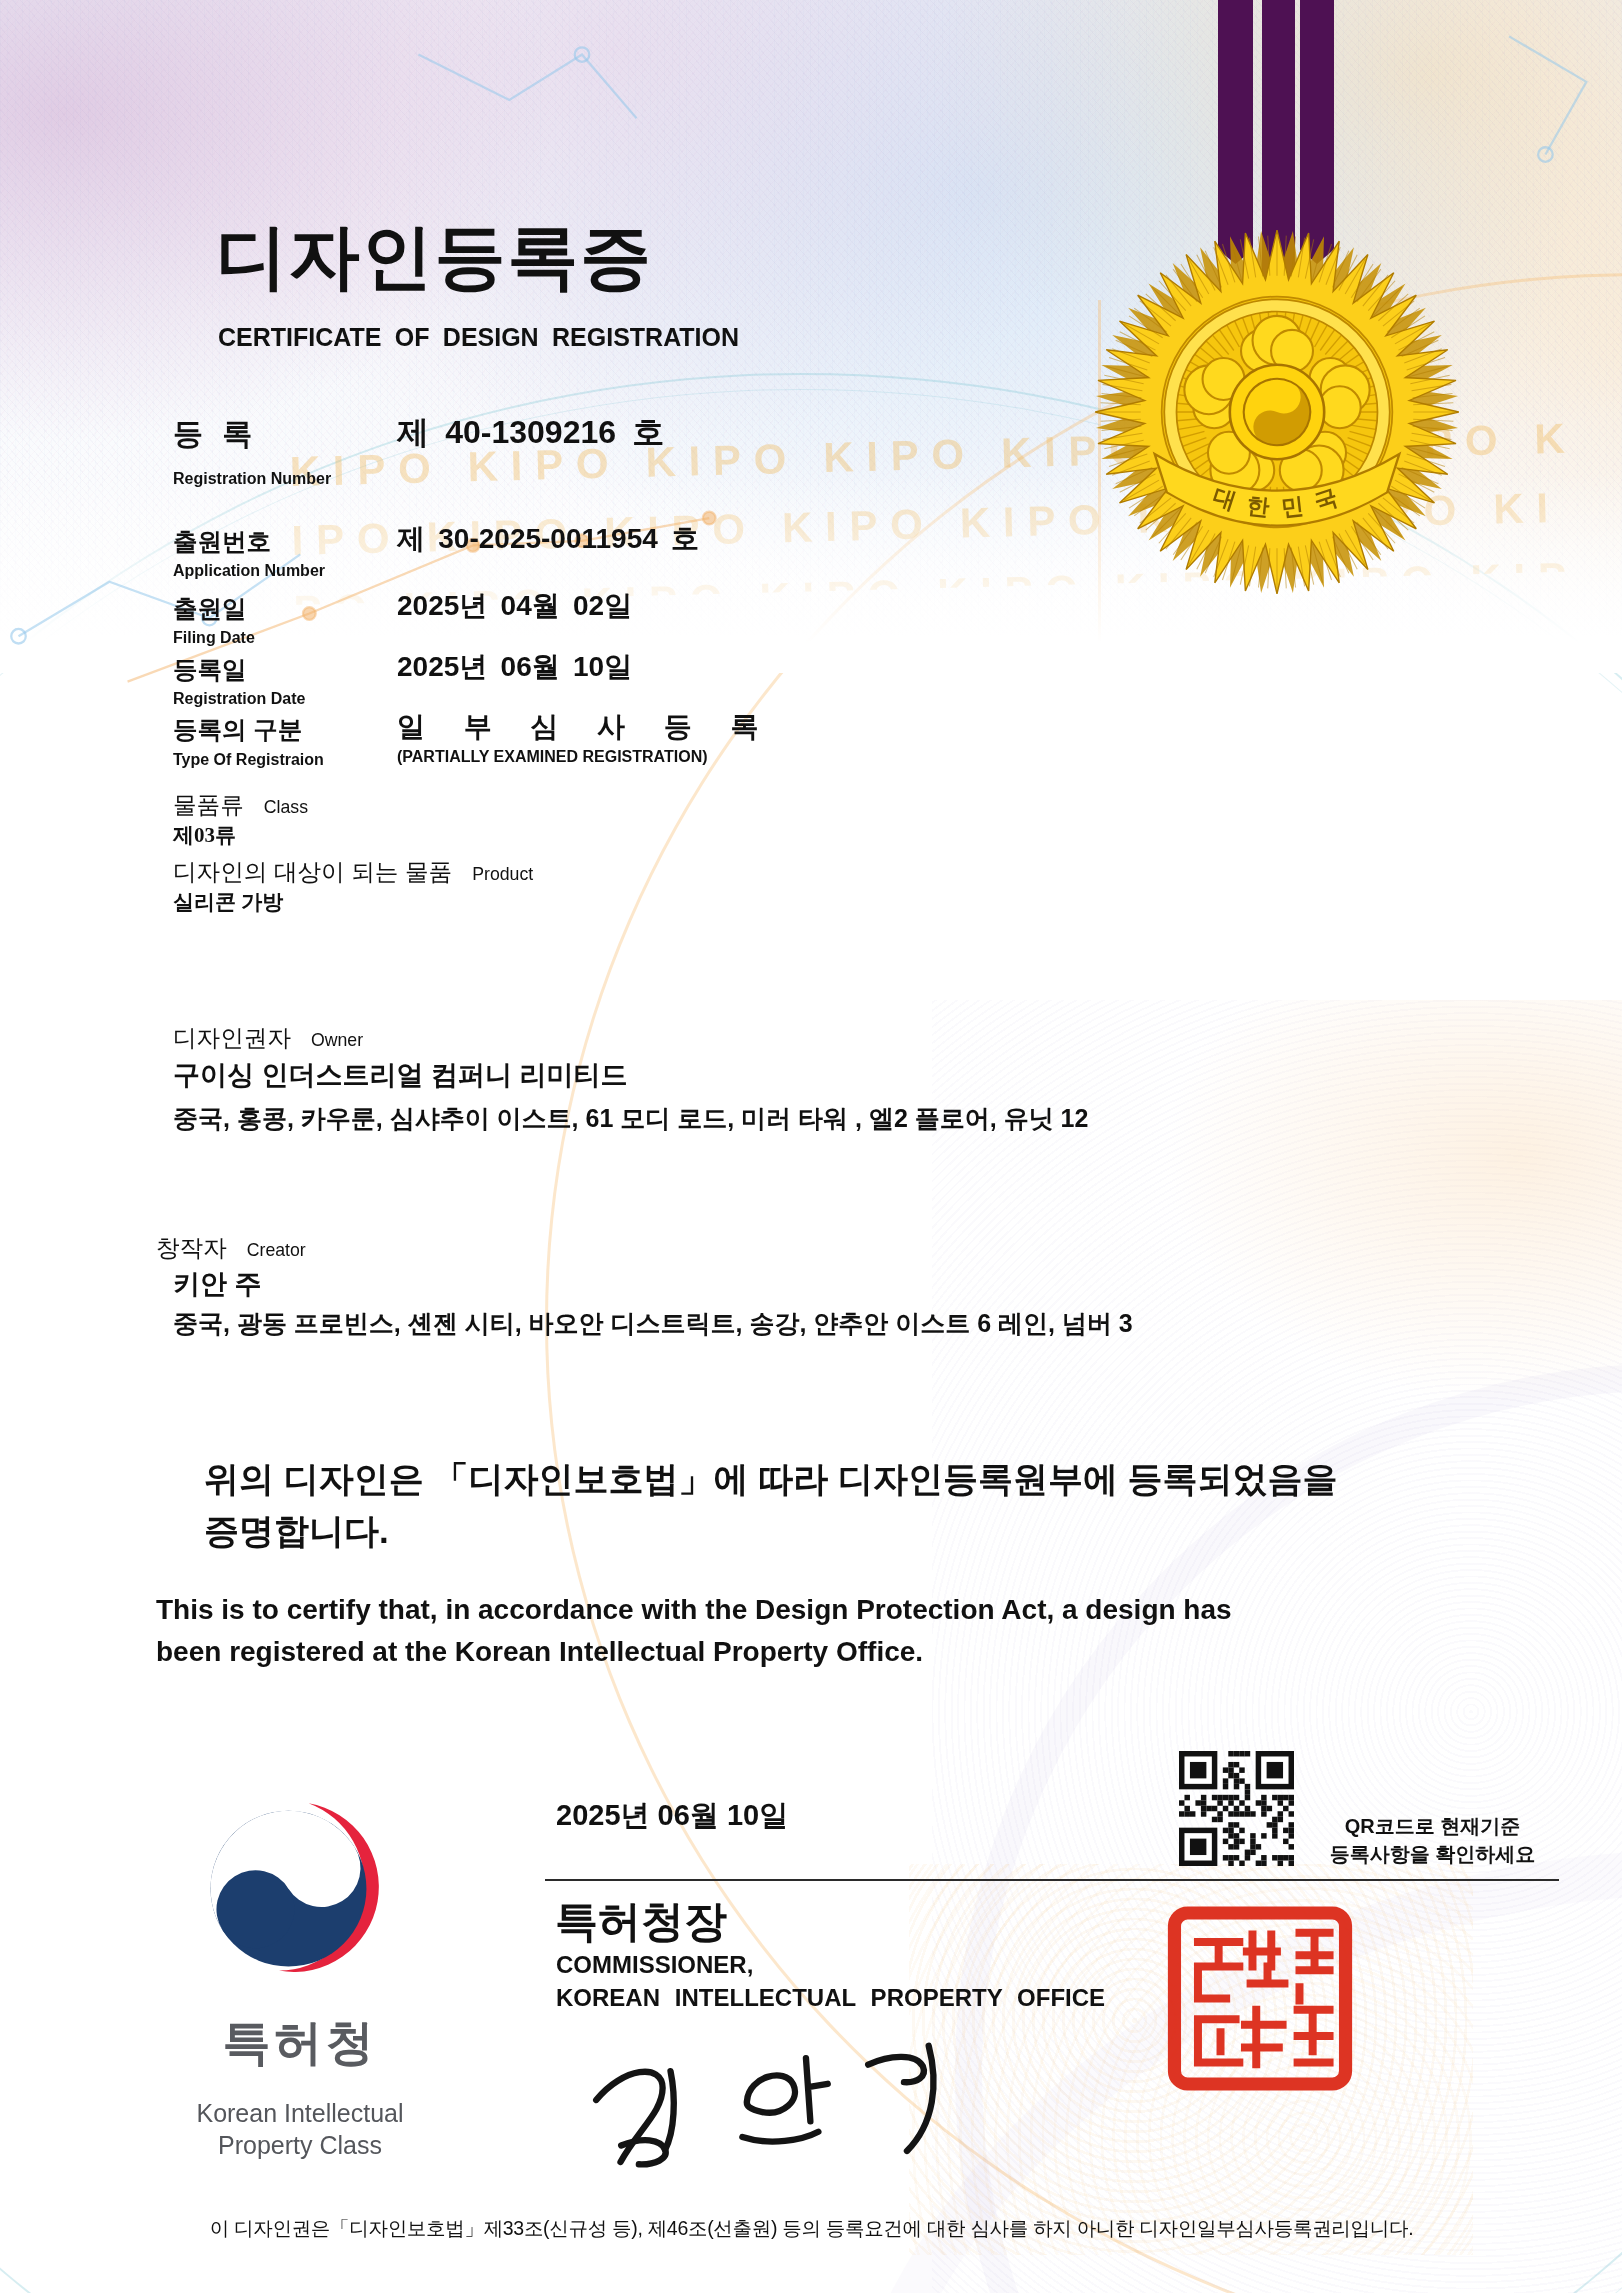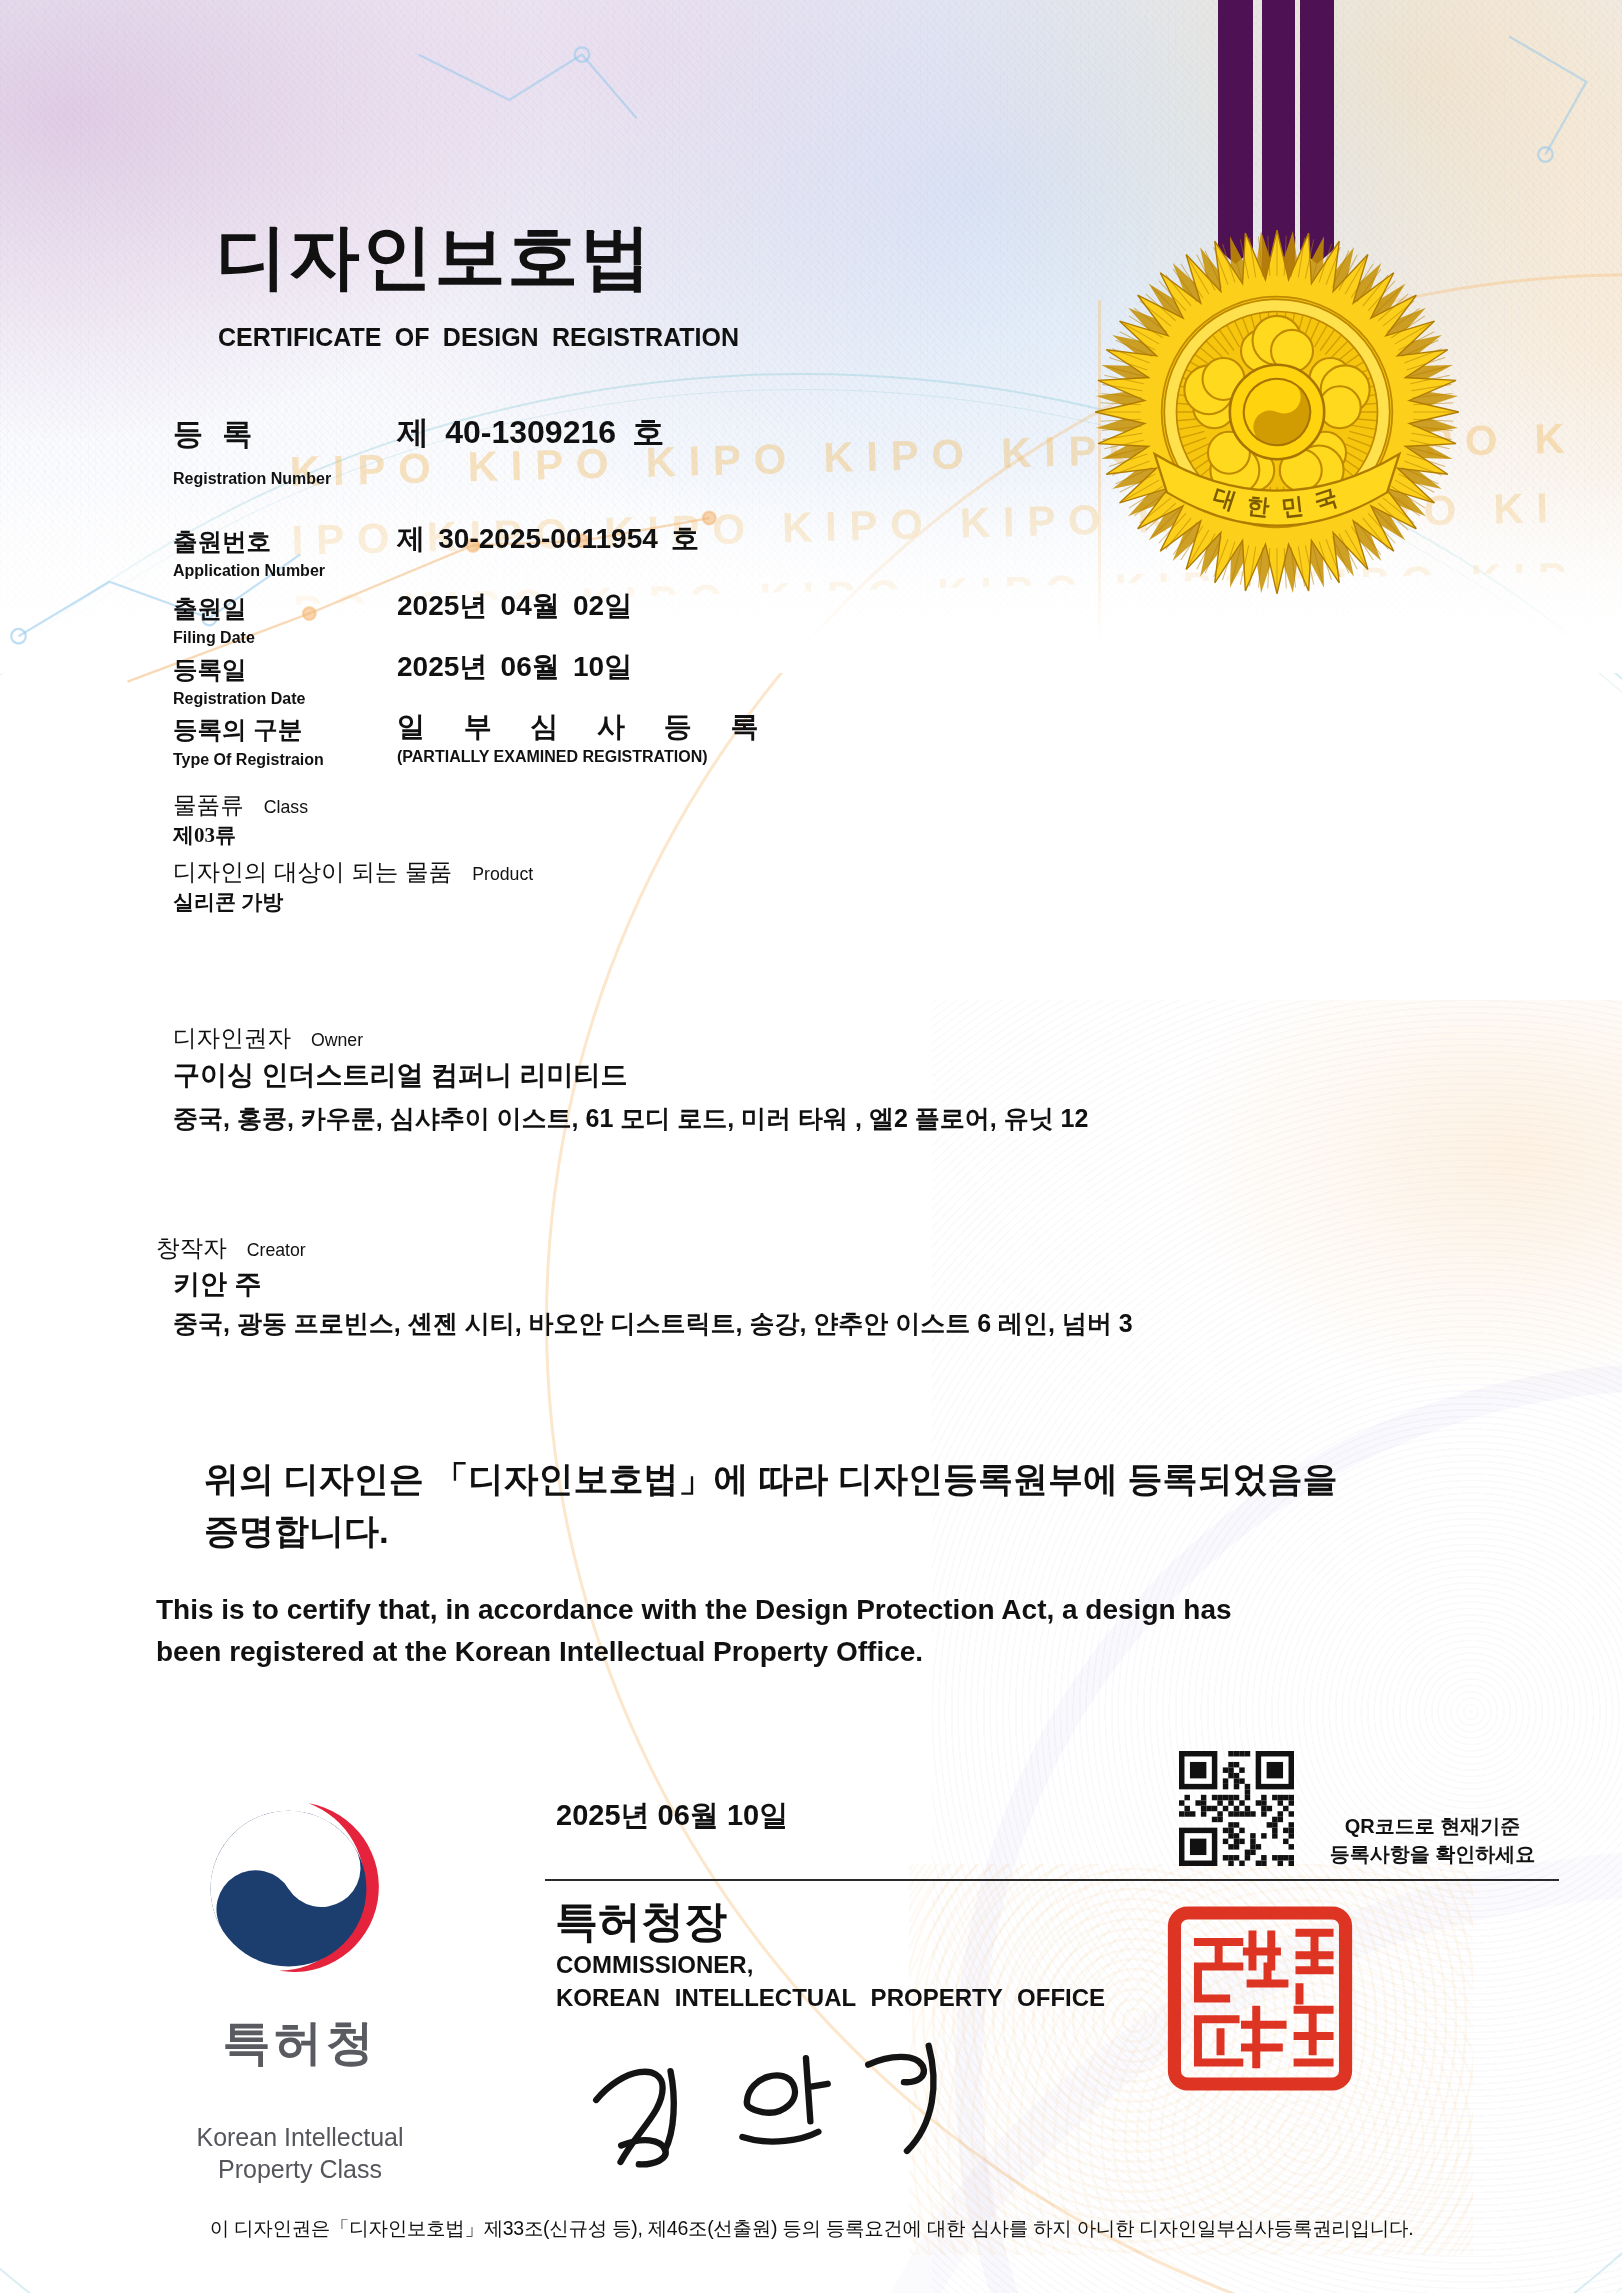--- a/index.html
+++ b/index.html
@@ -60,21 +60,21 @@
   .sec-name{font-size:27px;font-weight:800;}
   .sec-addr{font-size:25px;font-weight:700;}
   .stmt-ko{font-size:35px;font-weight:700;line-height:1.48;margin-left:48px;}
   .stmt-en{font-size:28px;font-weight:700;line-height:1.5;}
   .t-date{font-size:29px;font-weight:700;}
   .rule{position:absolute;left:545px;top:1879px;width:1014px;height:2.3px;background:#2b2b2b;}
   .t-commissioner{font-size:43px;font-weight:800;}
   .t-comm-en{font-size:24px;font-weight:800;}
   .qr-note{font-size:20px;font-weight:700;line-height:1.4;text-align:center;}
   .t-agency-ko{font-size:48px;font-weight:800;color:#595b60;letter-spacing:3.6px;text-align:center;}
-  .t-agency-en{font-size:25px;font-weight:500;color:#54565b;line-height:1.28;text-align:center;margin-top:24px;}
+  .t-agency-en{font-size:25px;font-weight:500;color:#54565b;line-height:1.28;text-align:center;}
   .t-footer{font-size:19.5px;font-weight:500;letter-spacing:-0.3px;white-space:nowrap;}
 </style>
 </head>
 <body>
 
 <div class="page">
 
   <div class="bg-top"></div>
   <div class="bg-hatch"></div>
   <div class="ring" id="arc-teal"></div>
@@ -341,21 +341,21 @@
       <path d="M0,-19 A19,19 0 0,1 0,19 A9.5,9.5 0 0,1 0,0 A9.5,9.5 0 0,0 0,-19 Z" fill="#c68f00" opacity=".8"></path>
       <circle r="19" fill="none" stroke="#a87400" stroke-width="1.2"></circle>
     </g>
     <path d="M-70,24 Q0,66 70,24 L63,46 Q0,84 -63,46 Z" fill="#ffd81e" stroke="#b07c00" stroke-width="1.3"></path>
     <path id="medal-banner-path" d="M-56,42 Q0,76 56,42" fill="none"></path>
     <text font-size="13" font-weight="bold" fill="#7c5a00" letter-spacing="2">
       <textPath href="#medal-banner-path" startOffset="50%" text-anchor="middle">대 한 민 국</textPath>
     </text>
   </svg>
 
-  <div class="abs t-title" style="left:216px;top:221px">디자인보호법</div>
+  <div class="abs t-title" style="left:216px;top:221px">디자인등록증</div>
   <div class="abs t-sub" style="left:218px;top:323px">CERTIFICATE  OF  DESIGN  REGISTRATION</div>
 
   <div class="abs lab-big" style="left:173px;top:414px">등 록</div>
   <div class="abs lab-en" style="left:173px;top:470px">Registration  Number</div>
   <div class="abs val-big" style="left:397px;top:411px">제 40-1309216 호</div>
 
   <div class="abs lab-ko" style="left:173px;top:525px">출원번호</div>
   <div class="abs lab-en" style="left:173px;top:562px">Application  Number</div>
   <div class="abs val" style="left:397px;top:520px">제 30-2025-0011954 호</div>
 

